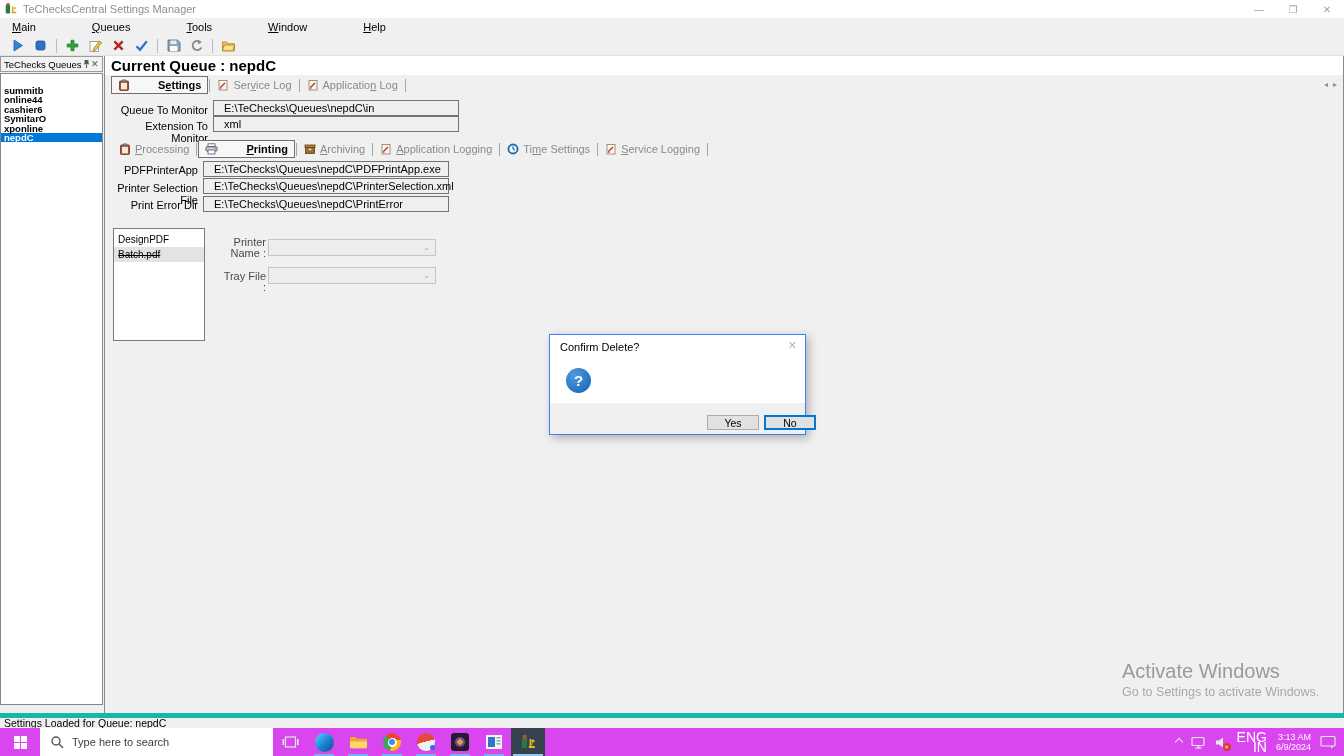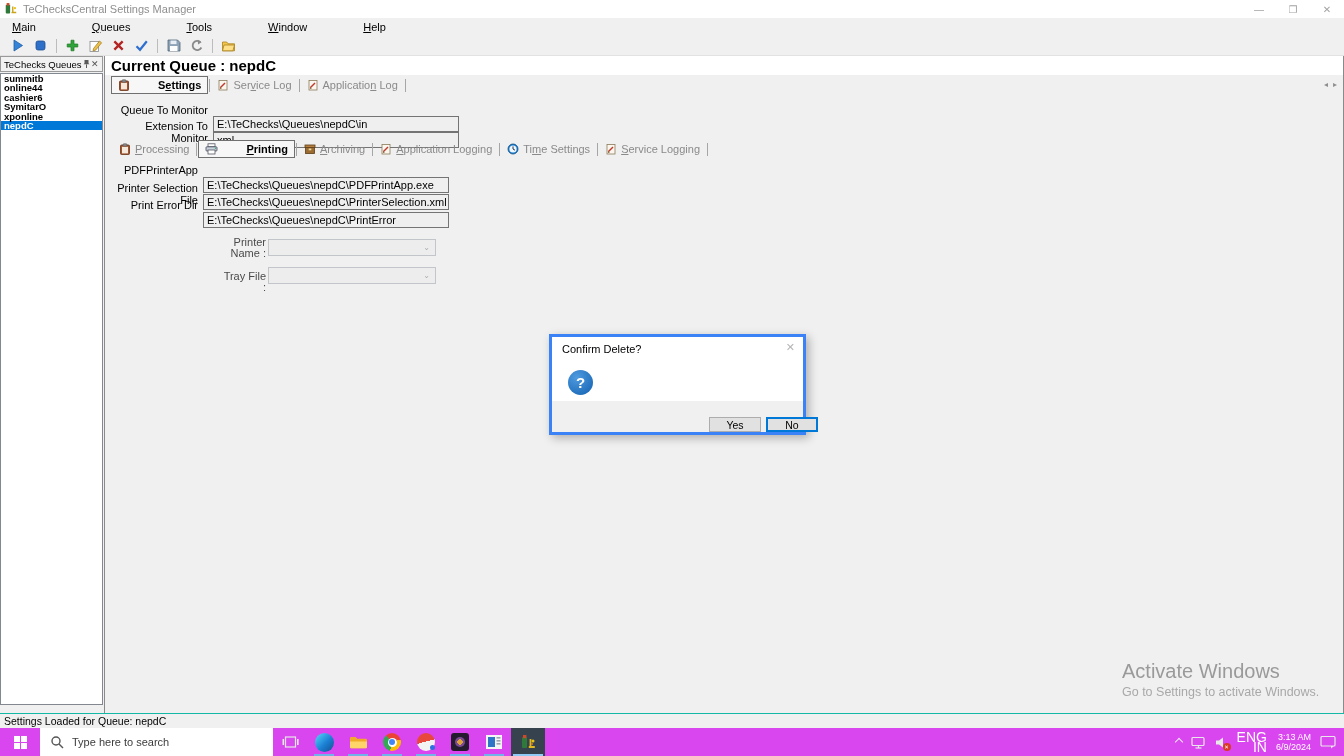--- a/index.html
+++ b/index.html
@@ -21,52 +21,52 @@
   
   .toolbar { position:absolute; left:0; top:36px; right:0; height:20px; background:#f0f0f0; display:flex; align-items:center; padding-left:7px; gap:2px; border-bottom:1px solid #e2e2e2; }
   .tb-btn { width:21px; height:18px; display:flex; align-items:center; justify-content:center; }
   .tb-sep { width:1px; height:14px; background:#bcbcbc; margin:0 3px; }
 
   
   .sidebar { position:absolute; left:0; top:56px; width:103px; bottom:43px; }
   .sb-header { position:absolute; left:0; top:0; width:103px; height:16px; background:#f2f2f2; border:1px solid #9a9a9a; display:flex; align-items:center; padding:0 3px; }
   .sb-title { font-size:9.5px; flex:1; white-space:nowrap; }
   .sb-tool { color:#555; font-size:9px; width:11px; text-align:center; display:flex; align-items:center; justify-content:center; }
-  .sb-list { position:absolute; left:0; top:17px; width:103px; bottom:8px; background:#fff; border:1px solid #828790; padding-top:0; }
+  .sb-list { position:absolute; left:0; top:17px; width:103px; bottom:8px; background:#fff; border:1px solid #828790; padding-top:12px; }
   .sb-item { font-size:9.5px; font-weight:bold; line-height:9.4px; height:9.4px; padding-left:3px; white-space:nowrap; }
   .sb-item.selected { background:#0078d7; color:#fff; }
 
   
   .main { position:absolute; left:104px; top:56px; right:0; bottom:43px; background:#f0f0f0; border-left:1px solid #8a8a8a; border-right:1px solid #8a8a8a; }
   .main-header { position:absolute; left:0; top:0; right:0; height:19px; background:#fff; display:flex; align-items:center; padding-left:6px; font-size:15px; font-weight:bold; }
   .tabstrip { position:absolute; display:flex; align-items:center; }
   .ts1 { left:6px; top:20px; height:18px; }
   .ts2 { left:8px; top:84px; height:18px; }
   .tab { display:flex; align-items:center; gap:4px; padding:2px 6px; font-size:11px; color:#8a8a8a; white-space:nowrap; }
   .tab.active { background:#f7f7f7; border:1px solid #707070; color:#000; font-weight:bold;gap:28px; }
   .tabsep { width:1px; height:13px; background:#a6a6a6; margin:0 1px; }
   .tab-scroll { position:absolute; right:6px; top:24px; display:flex; gap:5px; color:#8f8f8f; font-size:8px; }
 
   .lbl { position:absolute; font-size:11px; color:#000; text-align:right; }
-  .fld { position:absolute; height:16px; background:#efefef; border:1px solid #747474; font-size:11px; display:flex; align-items:center; padding-left:3px; white-space:nowrap;margin-top:16px; }
+  .fld { position:absolute; height:16px; background:#efefef; border:1px solid #747474; font-size:11px; display:flex; align-items:center; padding-left:10px; white-space:nowrap; }
 
   .listbox { position:absolute; left:8px; top:172px; width:92px; height:113px; background:#fff; border:1px solid #7a7a7a; padding-top:3px; }
   .lb-item { font-size:10px; padding:2px 4px; white-space:nowrap; }
   .lb-item.selected { background:#e3e3e3; }
   .lb-item.strike { text-decoration:line-through; }
 
   .combo { position:absolute; width:168px; height:17px; background:#ededed; border:1px solid #c2c6ca; display:flex; align-items:center; }
   .combo .chev { margin-left:auto; color:#a9adb2; font-size:8px; padding-right:5px; }
   .lbl.dim { color:#4a4a4a; line-height:11px; }
 
   
-  .statusbar { position:absolute; left:0; bottom:28px; right:0; height:15px; background:#f0f0f0; border-top:1px solid #14b8a6; display:flex; align-items:center; padding-left:4px; font-size:10.5px; }
-
-  
-  .dialog { position:absolute; left:549px; top:334px; width:257px; height:101px; background:#fff; border:3px solid #3b82f6; box-shadow:3px 3px 9px rgba(0,0,0,0.28); }
+  .statusbar { position:absolute; left:0; bottom:28px; right:0; height:15px; background:#f0f0f0; border-top:5px solid #14b8a6; display:flex; align-items:center; padding-left:4px; font-size:10.5px; }
+
+  
+  .dialog { position:absolute; left:549px; top:334px; width:257px; height:101px; background:#fff; border:1px solid #3b82f6; box-shadow:3px 3px 9px rgba(0,0,0,0.28); }
   .dlg-title { position:absolute; left:10px; top:6px; font-size:11px; }
   .dlg-close { position:absolute; right:8px; top:4px; color:#b5b5b5; font-size:11px; }
   .dlg-icon { position:absolute; left:16px; top:33px; width:25px; height:25px; border-radius:50%;
               background:radial-gradient(circle at 35% 30%, #4f9be0, #1160b0); color:#fff; font-weight:bold; font-size:15px;
               display:flex; align-items:center; justify-content:center; }
   .dlg-msg { position:absolute; left:49px; top:42px; font-size:11px; }
   .dlg-footer { position:absolute; left:0; right:0; bottom:0; height:31px; background:#f0f0f0; }
   .dlg-btn { position:absolute; width:52px; height:15px; background:#e1e1e1; border:1px solid #adadad; font-size:10.5px; display:flex; align-items:center; justify-content:center;margin-left:20px; }
   .dlg-btn.yes { left:137px; top:80px; }
   .dlg-btn.no { left:194px; top:80px; border-color:#0078d7; box-shadow:inset 0 0 0 1px #0078d7; }
@@ -317,20 +317,24 @@
     <div class="tabsep"></div>
   </div>
 
   <div class="lbl" style="left:0px; top:108px; width:93px;">PDFPrinterApp</div>
   <div class="fld" style="left:98px; top:105px; width:246px;">E:\TeChecks\Queues\nepdC\PDFPrintApp.exe</div>
   <div class="lbl" style="left:0px; top:126px; width:93px;">Printer Selection File</div>
   <div class="fld" style="left:98px; top:122px; width:246px;">E:\TeChecks\Queues\nepdC\PrinterSelection.xml</div>
   <div class="lbl" style="left:0px; top:143px; width:93px;">Print Error Dir</div>
   <div class="fld" style="left:98px; top:140px; width:246px;">E:\TeChecks\Queues\nepdC\PrintError</div>
 
+  <div class="listbox">
+    <div class="lb-item">DesignPDF</div>
+    <div class="lb-item selected strike">Batch.pdf</div>
+  </div>
   <div class="lbl dim" style="left:113px; top:181px; width:48px;">Printer Name :</div>
   <div class="combo" style="left:163px; top:183px;">
       <span class="chev">⌄</span>
     </div>
   <div class="lbl dim" style="left:113px; top:215px; width:48px;">Tray File :</div>
   <div class="combo" style="left:163px; top:211px;">
       <span class="chev">⌄</span>
     </div>
 </div>
 

